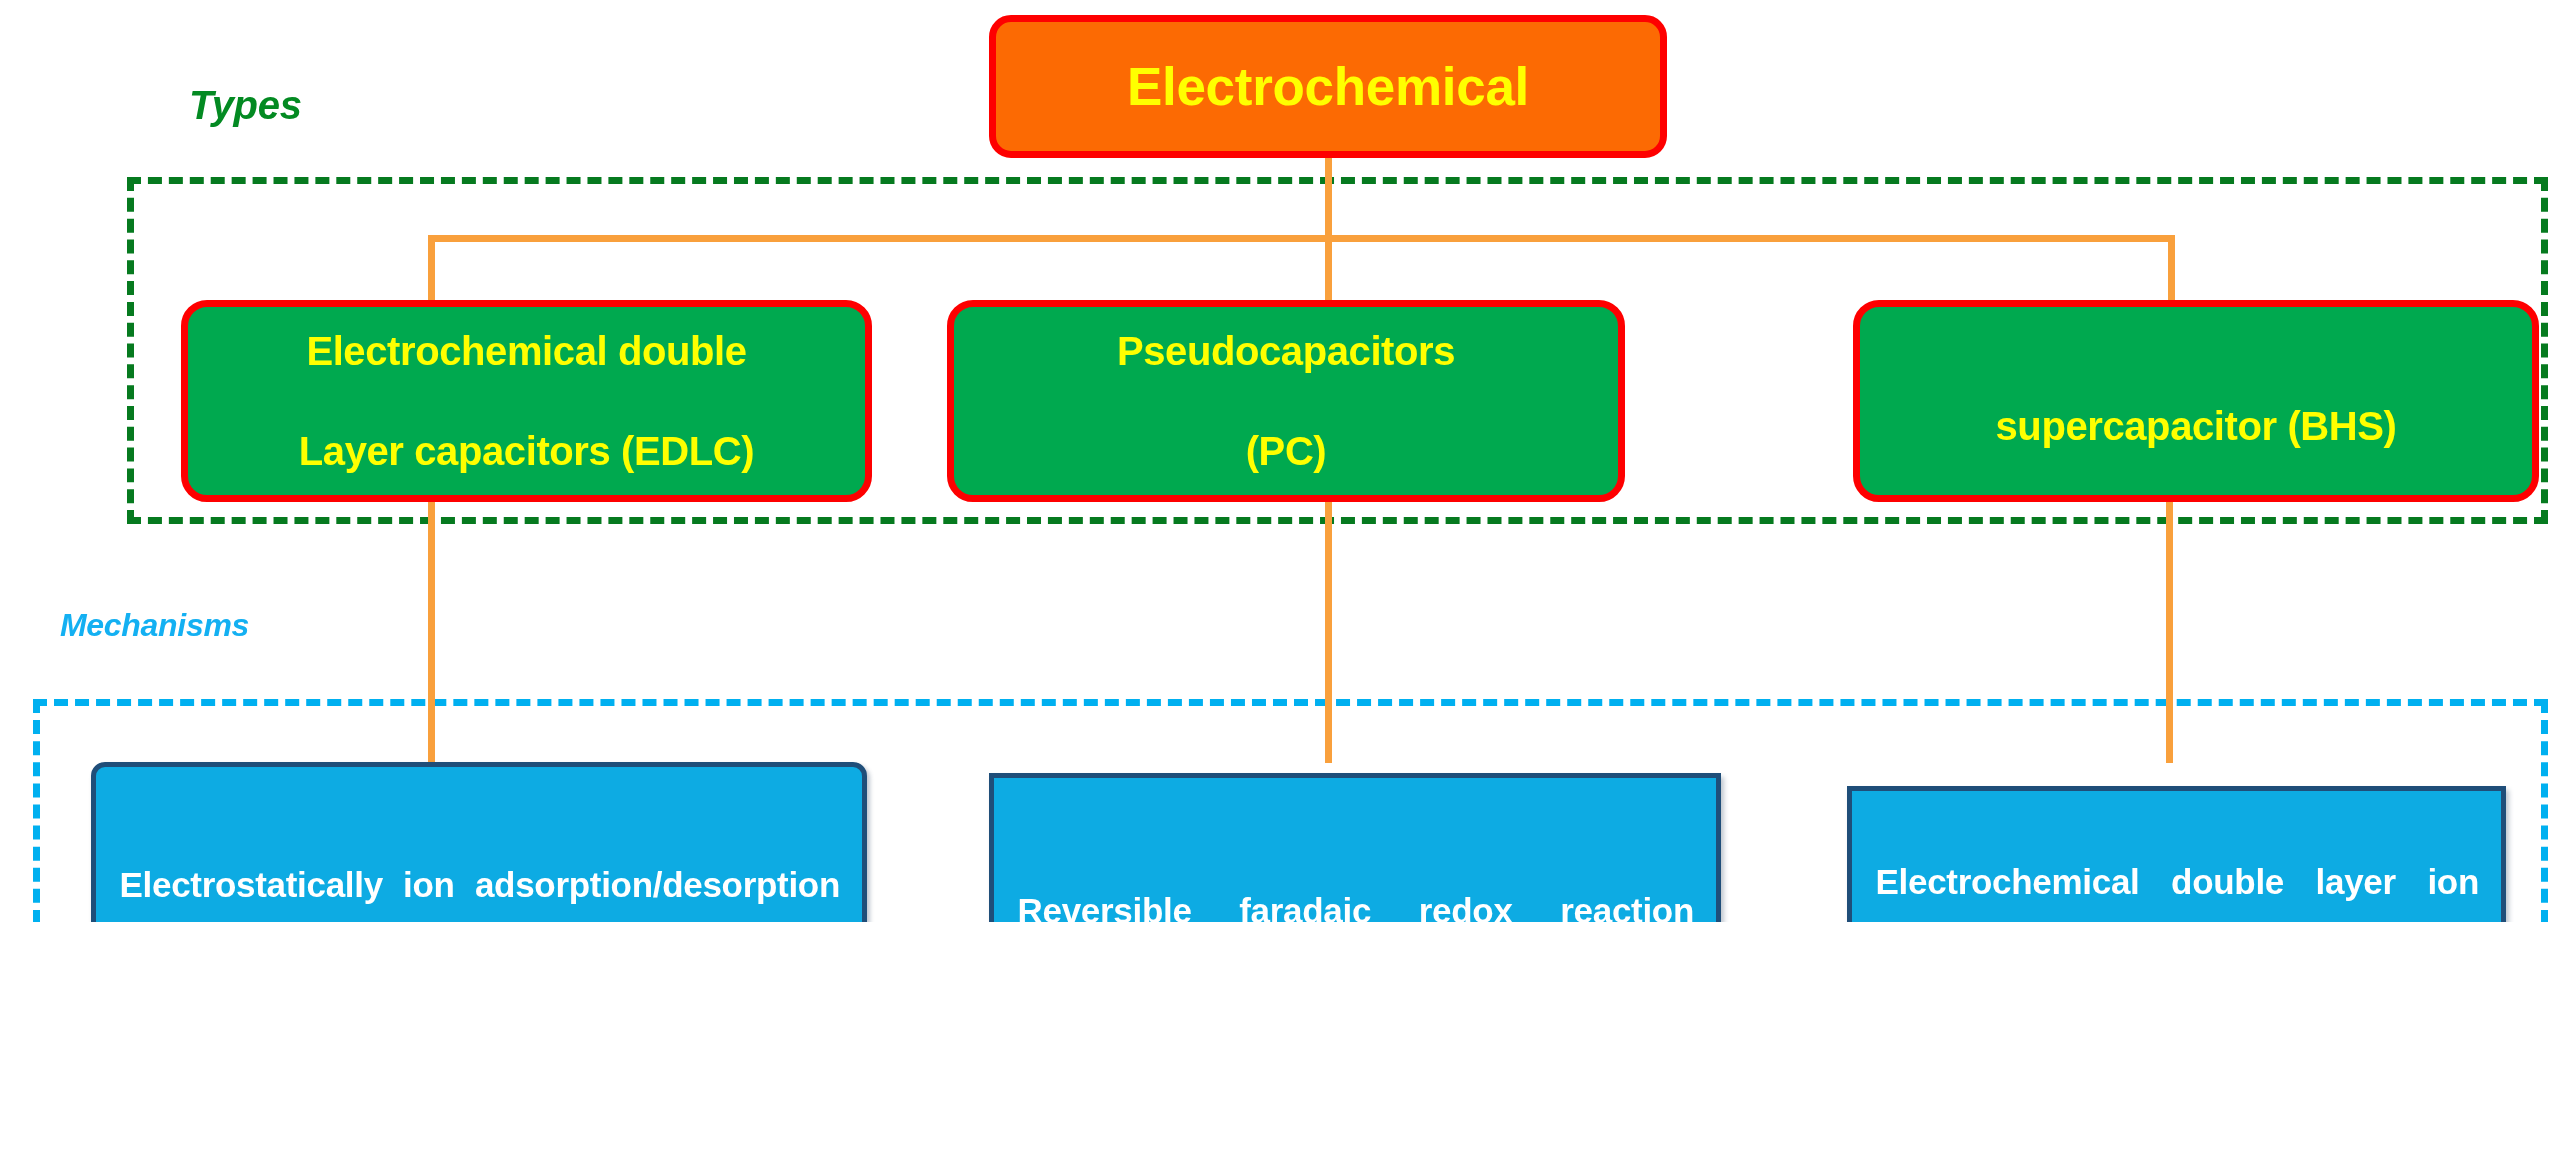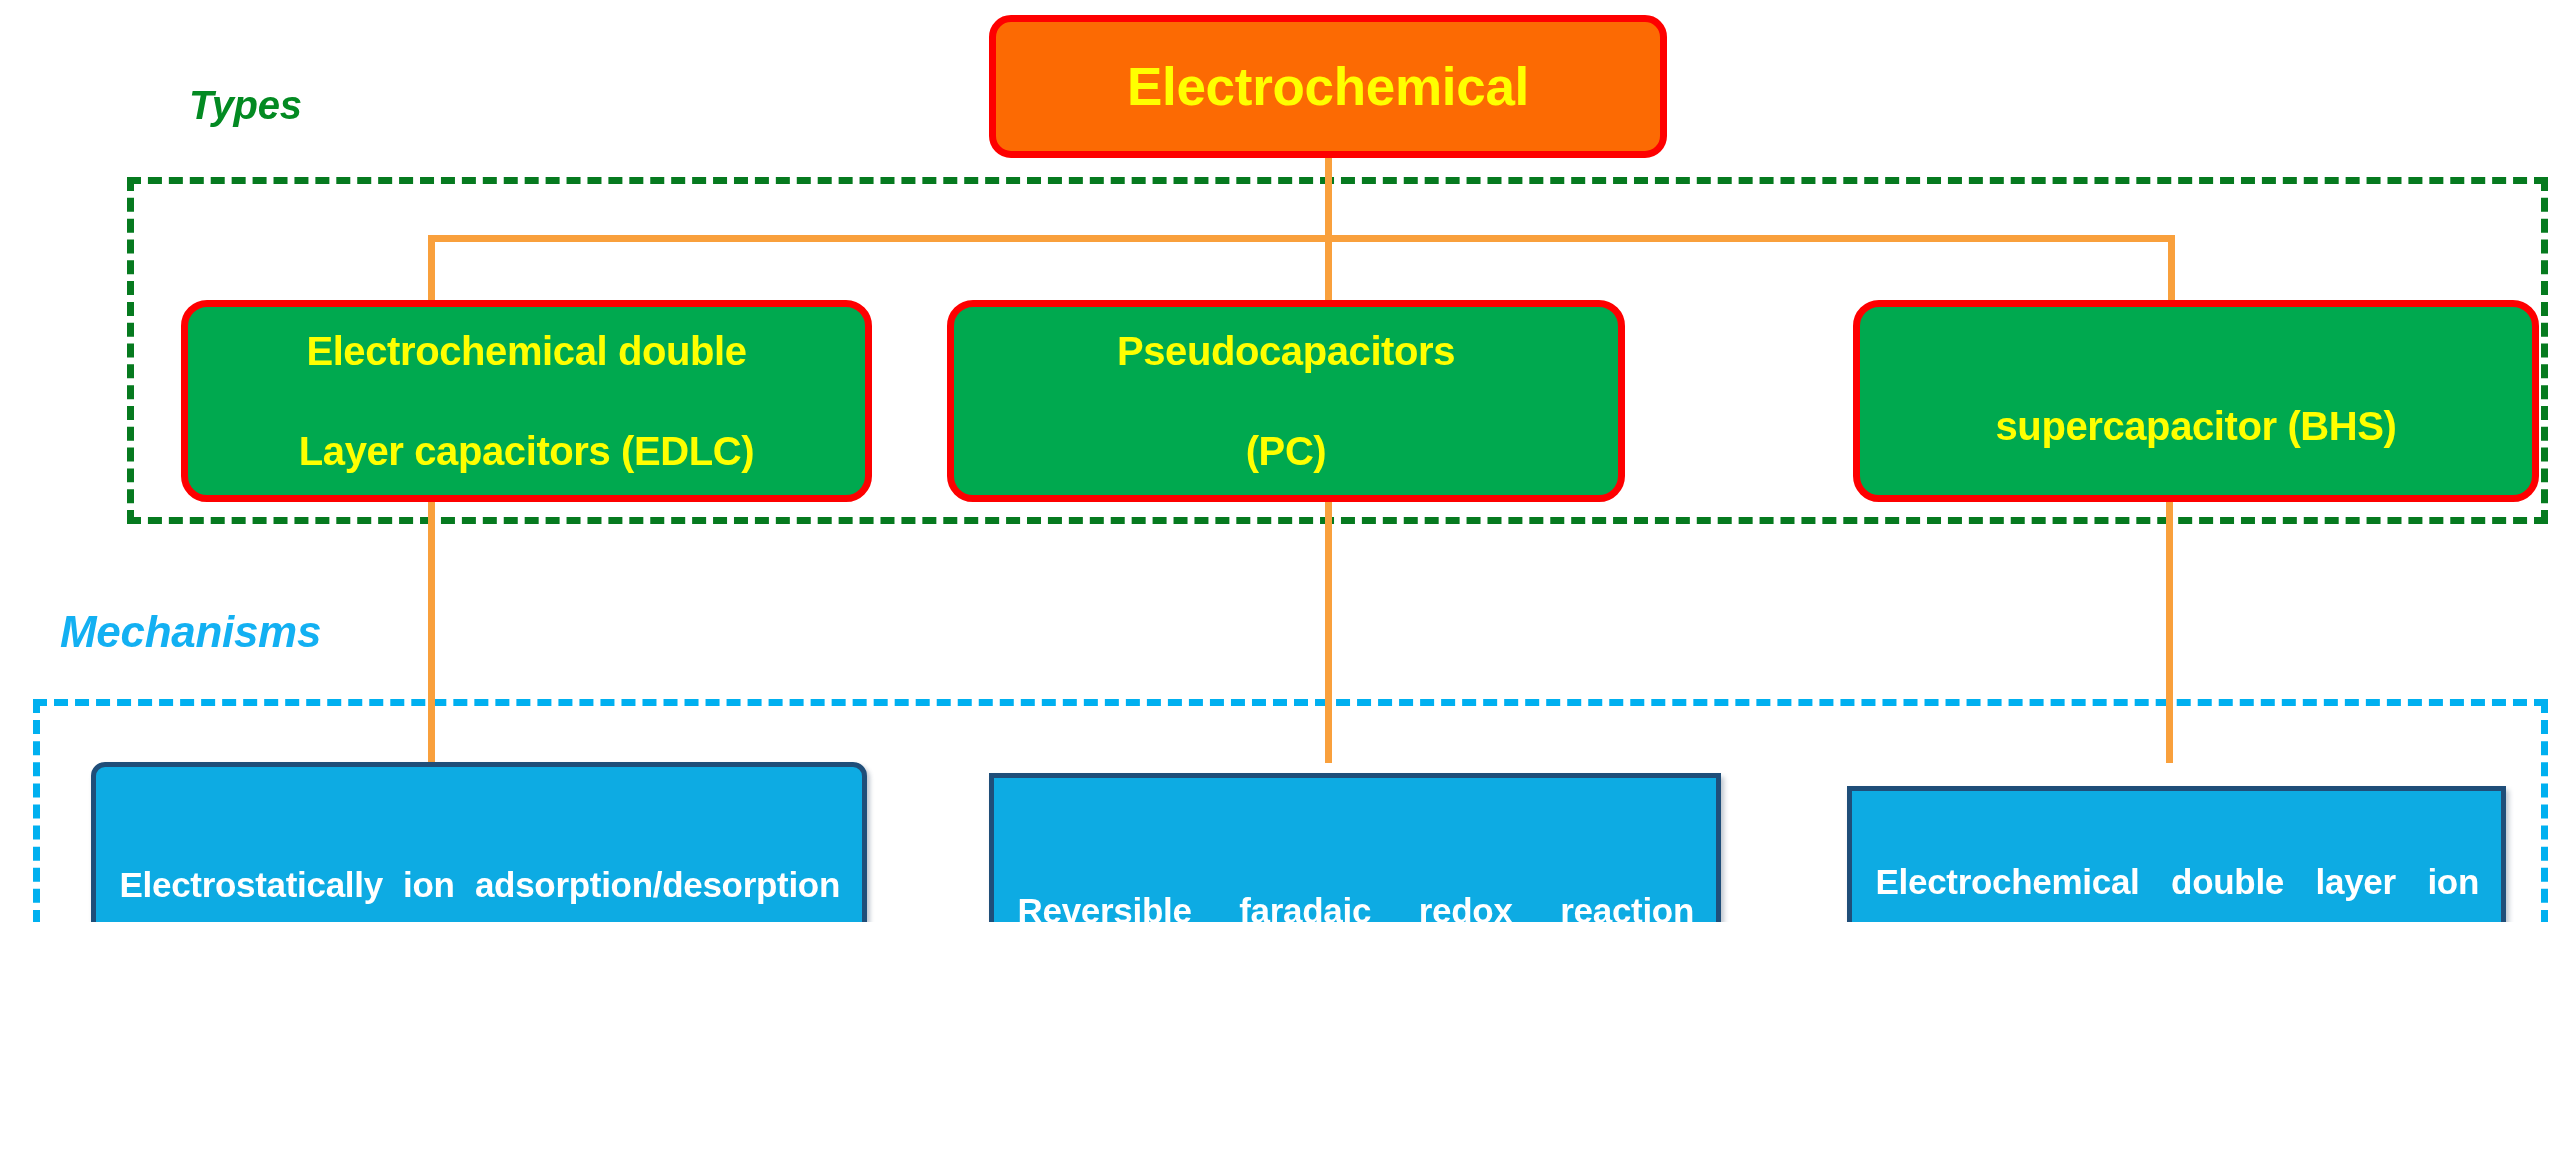--- a/index.html
+++ b/index.html
@@ -49,21 +49,21 @@
   }
   #types-label {
     left: 189px;
     top: 83px;
     font-size: 40px;
     color: #038a22;
   }
   #mechanisms-label {
     left: 60px;
     top: 607px;
-    font-size: 44px;
+    font-size: 32px;
     color: #13b0f2;
   }
 
   
   .connector {
     position: absolute;
     background: #f9a03c;
   }
   .v-line { width: 7.2px; }
   .h-line { height: 7.2px; }

